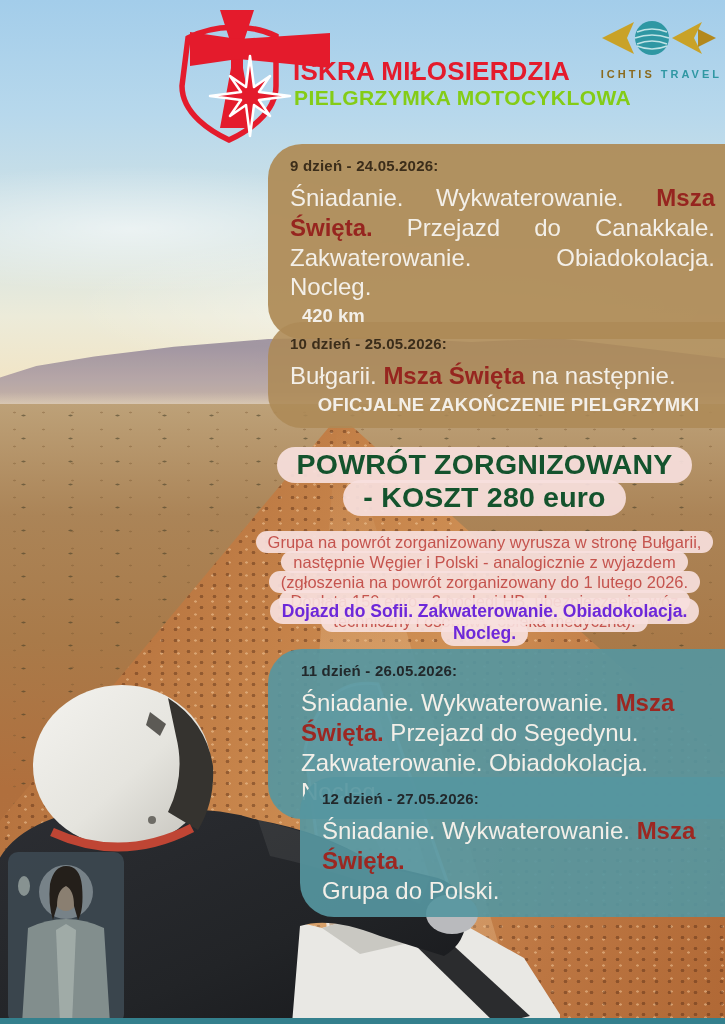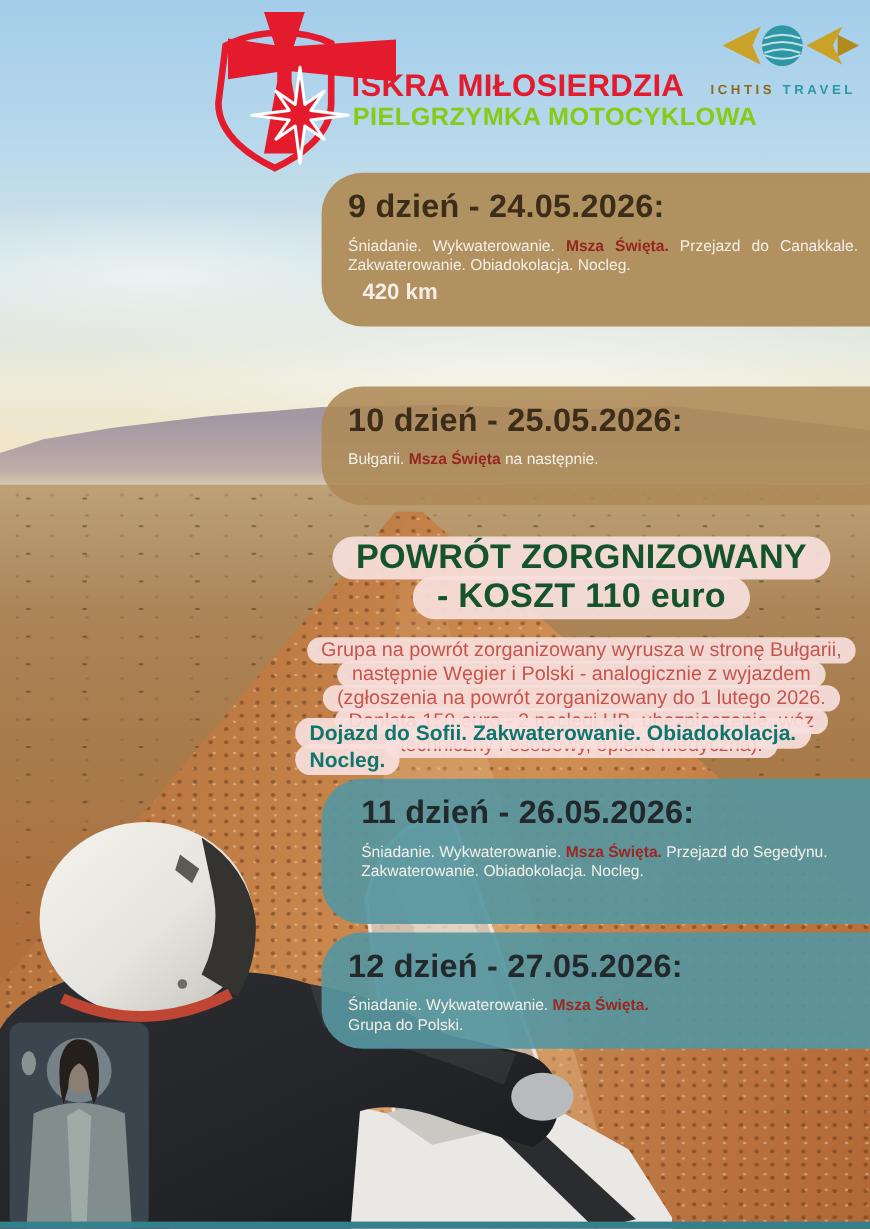--- a/index.html
+++ b/index.html
@@ -45,55 +45,55 @@
   }
   .bottom-strip{position:absolute;left:0;bottom:0;width:725px;height:6px;background:#34808d;z-index:3;}
 
   
   .rider{position:absolute;left:0;top:624px;z-index:2;}
 
   
   .logo-shield{position:absolute;left:172px;top:10px;z-index:4;}
   .brand-title{position:absolute;left:293px;top:56px;z-index:4;font-size:26px;font-weight:800;color:#e41b2c;letter-spacing:.2px;}
   .brand-subtitle{position:absolute;left:294px;top:86px;z-index:4;font-size:21px;font-weight:700;color:#84cc16;letter-spacing:.4px;}
-  .ichtis{position:absolute;left:592px;top:14px;z-index:4;width:130px;text-align:left;}
+  .ichtis{position:absolute;left:592px;top:14px;z-index:4;width:130px;text-align:right;}
   .ichtis-text{margin-top:2px;font-size:11px;font-weight:700;letter-spacing:3px;}
   .ichtis-w1{color:#8a6a1e;} .ichtis-w2{color:#2f97a3;}
 
   
   .panel{position:absolute;left:268px;right:0;z-index:4;border-radius:34px 0 0 34px;
     padding:13px 10px 12px 22px;box-sizing:border-box;color:#f3efe8;}
-  .panel .heading{font-size:27px;font-weight:800;margin:0 0 9px 0;letter-spacing:.2px;}
-  .panel .body{font-size:13px;line-height:1.24;margin:0;}
+  .panel .heading{font-size:15px;font-weight:800;margin:0 0 9px 0;letter-spacing:.2px;}
+  .panel .body{font-size:24px;line-height:1.24;margin:0;}
   .panel .hl{font-weight:800;}
   .panel .note{font-size:18.5px;font-weight:800;margin-top:3px;margin-left:12px;}
   .panel-tan{background:rgba(175,140,88,.95);}
   .panel-tan .heading{color:#3b2d1a;}
   .panel-tan .hl{color:#96251f;}
   .panel-teal{background:rgba(86,150,159,.92);}
   .panel-teal .heading{color:#22282b;}
   .panel-teal .hl{color:#9c2721;}
   .panel-1{top:144px;min-height:128px;}
   .panel-2{top:322px;min-height:99px;background:rgba(173,138,86,.88);}
   .panel-2 .note{text-align:center;letter-spacing:.2px;}
   .panel-3{top:649px;min-height:121px;padding-left:33px;}
-  .panel-4{top:777px;min-height:91px;}
+  .panel-4{top:777px;min-height:91px;margin-left:32px;}
   .panel-4 .post-block{display:block;}
   .panel-1 .body{text-align:justify;}
 
   
   .return-titles{position:absolute;left:246px;right:2px;top:447px;z-index:4;text-align:center;line-height:1.05;}
   .return-title-line{display:inline-block;background:rgba(247,223,221,.92);border-radius:22px;
     padding:3px 20px;font-size:28.5px;font-weight:800;color:#14532d;letter-spacing:.2px;margin-bottom:-3px;}
   .return-body{position:absolute;left:246px;right:2px;top:533px;z-index:4;text-align:center;
     font-size:16.5px;line-height:1.2;color:#c5544e;}
   .return-body .pill{background:rgba(247,223,221,.92);border-radius:14px;padding:2px 12px;
     -webkit-box-decoration-break:clone;box-decoration-break:clone;}
-  .return-footer{position:absolute;left:246px;right:2px;top:601px;z-index:4;text-align:left;
-    font-size:17.5px;font-weight:800;color:#0f766e;line-height:1.25;}
+  .return-footer{position:absolute;left:246px;right:2px;top:601px;z-index:4;text-align:center;
+    font-size:17.5px;font-weight:800;color:#6d28d9;line-height:1.25;}
   .return-footer .pill{background:rgba(247,223,221,.92);border-radius:14px;padding:3px 12px;
     -webkit-box-decoration-break:clone;box-decoration-break:clone;}
 </style>
 </head>
 <body>
 
 <div class="poster">
 
   <div class="sky"></div>
   <div class="mountains"></div>
@@ -176,25 +176,26 @@
 
   <section class="panel panel-tan panel-1">
     <h2 class="heading">9 dzień - 24.05.2026:</h2>
     <p class="body"><span>Śniadanie. Wykwaterowanie. </span><span class="hl">Msza Święta.</span><span> Przejazd do Canakkale. Zakwaterowanie. Obiadokolacja. Nocleg.</span></p>
     <div class="note">420 km</div>
   </section>
 
   <section class="panel panel-tan panel-2">
     <h2 class="heading">10 dzień - 25.05.2026:</h2>
     <p class="body"><span>Bułgarii. </span><span class="hl">Msza Święta</span><span> na następnie.</span></p>
+    <div class="note">OFICJALNE ZAKOŃCZENIE PIELGRZYMKI</div>
   </section>
 
   <div class="return-titles">
     <span class="return-title-line">POWRÓT ZORGNIZOWANY</span><br>
-    <span class="return-title-line">- KOSZT 110 euro</span>
+    <span class="return-title-line">- KOSZT 280 euro</span>
   </div>
   <div class="return-body">
     <span class="pill">Grupa na powrót zorganizowany wyrusza w stronę Bułgarii, następnie Węgier i Polski - analogicznie z wyjazdem (zgłoszenia na powrót zorganizowany do 1 lutego 2026. Dopłata 150 euro - 2 noclegi HB, ubezpieczenie, wóz techniczny i osobowy, opieka medyczna).</span>
   </div>
   <div class="return-footer">
     <span class="pill">Dojazd do Sofii. Zakwaterowanie. Obiadokolacja. Nocleg.</span>
   </div>
 
   <section class="panel panel-teal panel-3">
     <h2 class="heading">11 dzień - 26.05.2026:</h2>

